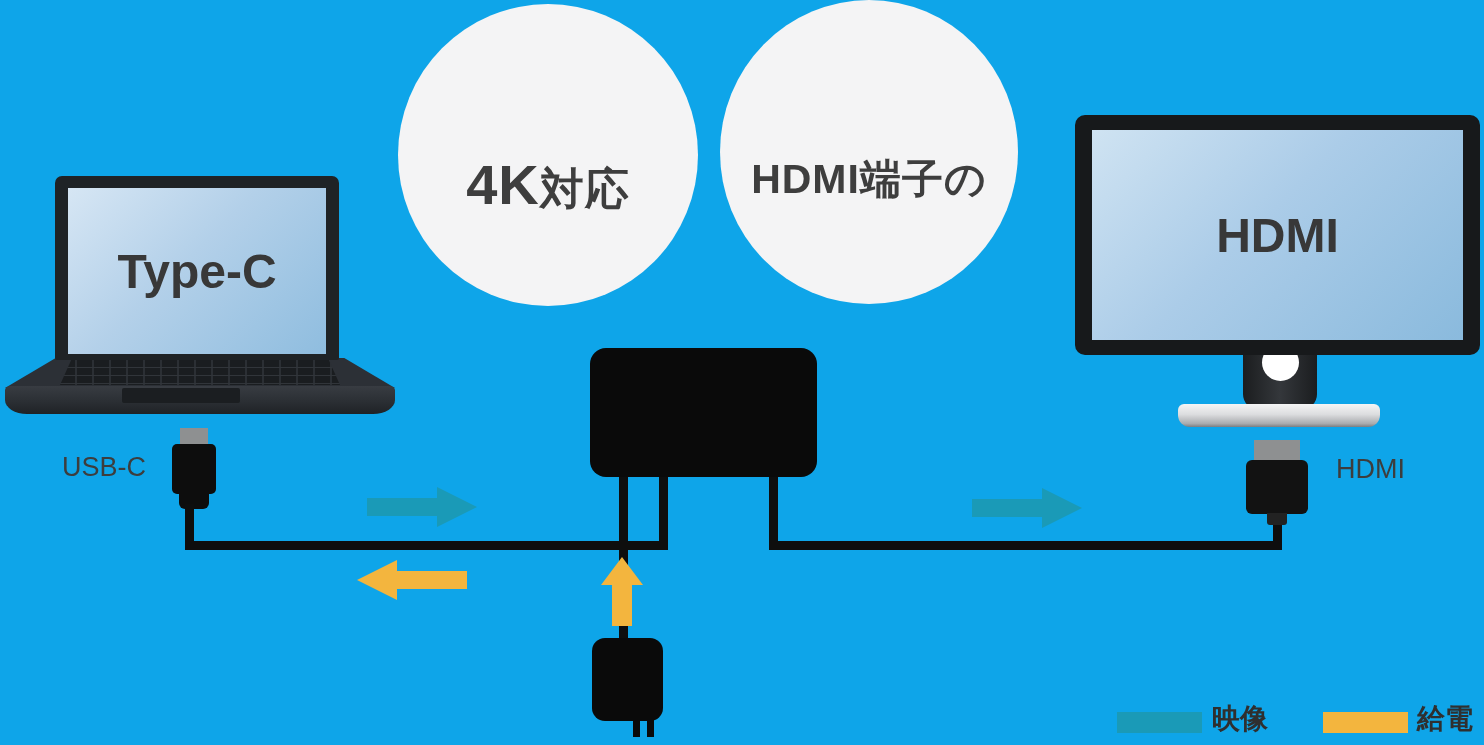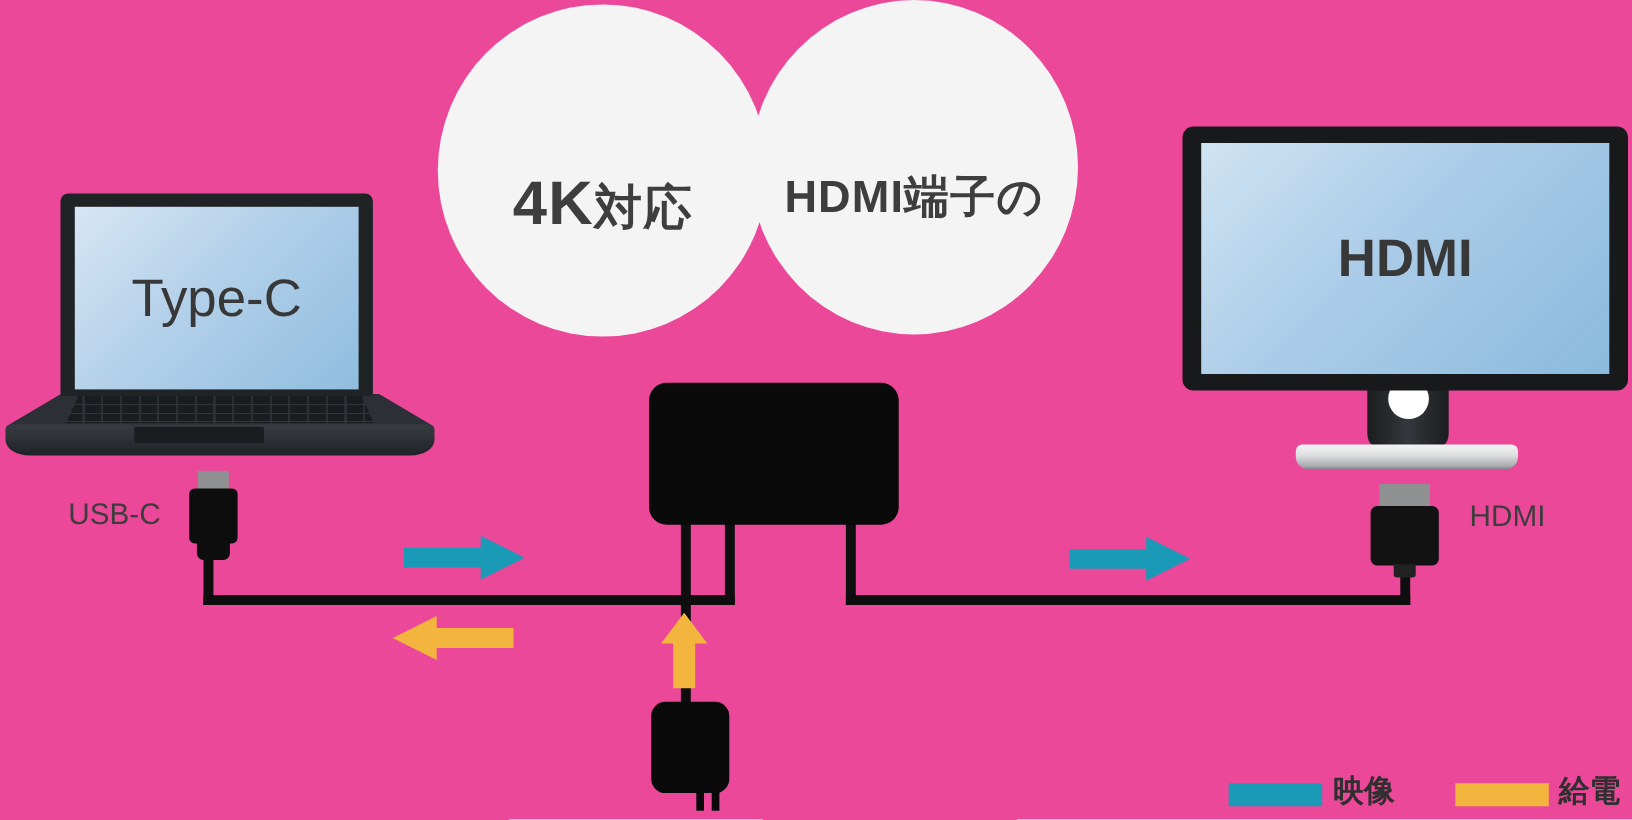--- a/index.html
+++ b/index.html
@@ -1,34 +1,34 @@
 <!DOCTYPE html>
 <html><head>
 <meta charset="utf-8">
 <style>
   html,body{margin:0;padding:0;background:#ffffff;}
   .canvas{
-    position:relative;width:1484px;height:745px;background:#ec4899;overflow:hidden;
+    position:relative;width:1484px;height:745px;background:#0ea5e9;overflow:hidden;
     font-family:"Liberation Sans","DejaVu Sans",sans-serif;color:#3d3d3d;
   }
   .abs{position:absolute;}
 
   
   .bubble{background:#f4f4f5;border-radius:50%;display:flex;align-items:center;justify-content:center;text-align:center;}
   .bubble-feature{left:398px;top:4px;width:300px;height:302px;}
   .bubble-feature .txt{margin-top:60px;font-weight:800;color:#3e3e3e;letter-spacing:1px;}
   .bubble-feature .big{font-size:56px;}
   .bubble-feature .small{font-size:44px;}
-  .bubble-target{left:682px;top:0px;width:298px;height:304px;}
+  .bubble-target{left:720px;top:0px;width:298px;height:304px;}
   .bubble-target .txt{margin-top:56px;font-weight:800;color:#3e3e3e;font-size:41px;line-height:1.35;letter-spacing:1px;}
 
   
   .laptop-bezel{left:55px;top:176px;width:284px;height:184px;background:#1f2326;border-radius:7px 7px 2px 2px;z-index:2;}
   .laptop-screen{left:68px;top:188px;width:258px;height:166px;background:linear-gradient(135deg,#d6e6f4 0%,#b3d0e9 45%,#8fbddf 100%);z-index:3;display:flex;align-items:center;justify-content:center;}
-  .laptop-screen .lbl{font-size:48px;font-weight:400;color:#383838;}
+  .laptop-screen .lbl{font-size:48px;font-weight:700;color:#383838;}
   .laptop-deck{left:5px;top:358px;width:390px;height:30px;background:#2c3036;clip-path:polygon(13% 0%,87% 0%,100% 100%,0% 100%);z-index:1;}
   .laptop-keys{left:60px;top:360px;width:280px;height:25px;z-index:2;
     background:repeating-linear-gradient(90deg,#141619 0 15px,#2b2f34 15px 17px),repeating-linear-gradient(180deg,#1a1d20 0 7px,#31353a 7px 8px);
     background-blend-mode:lighten;clip-path:polygon(4% 0,96% 0,100% 100%,0 100%);}
   .laptop-bottom{left:5px;top:386px;width:390px;height:28px;background:linear-gradient(180deg,#383c42 0%,#2b2f34 55%,#1f2226 100%);border-radius:6px 6px 22px 22px / 4px 4px 14px 14px;z-index:1;}
   .laptop-trackpad{left:122px;top:388px;width:118px;height:15px;background:#1b1e21;border-radius:2px;z-index:2;}
 
   
   .usbc-tip{left:180px;top:428px;width:28px;height:18px;background:#8e9091;}
   .usbc-body{left:172px;top:444px;width:44px;height:50px;background:#0d0d0d;border-radius:5px;}

